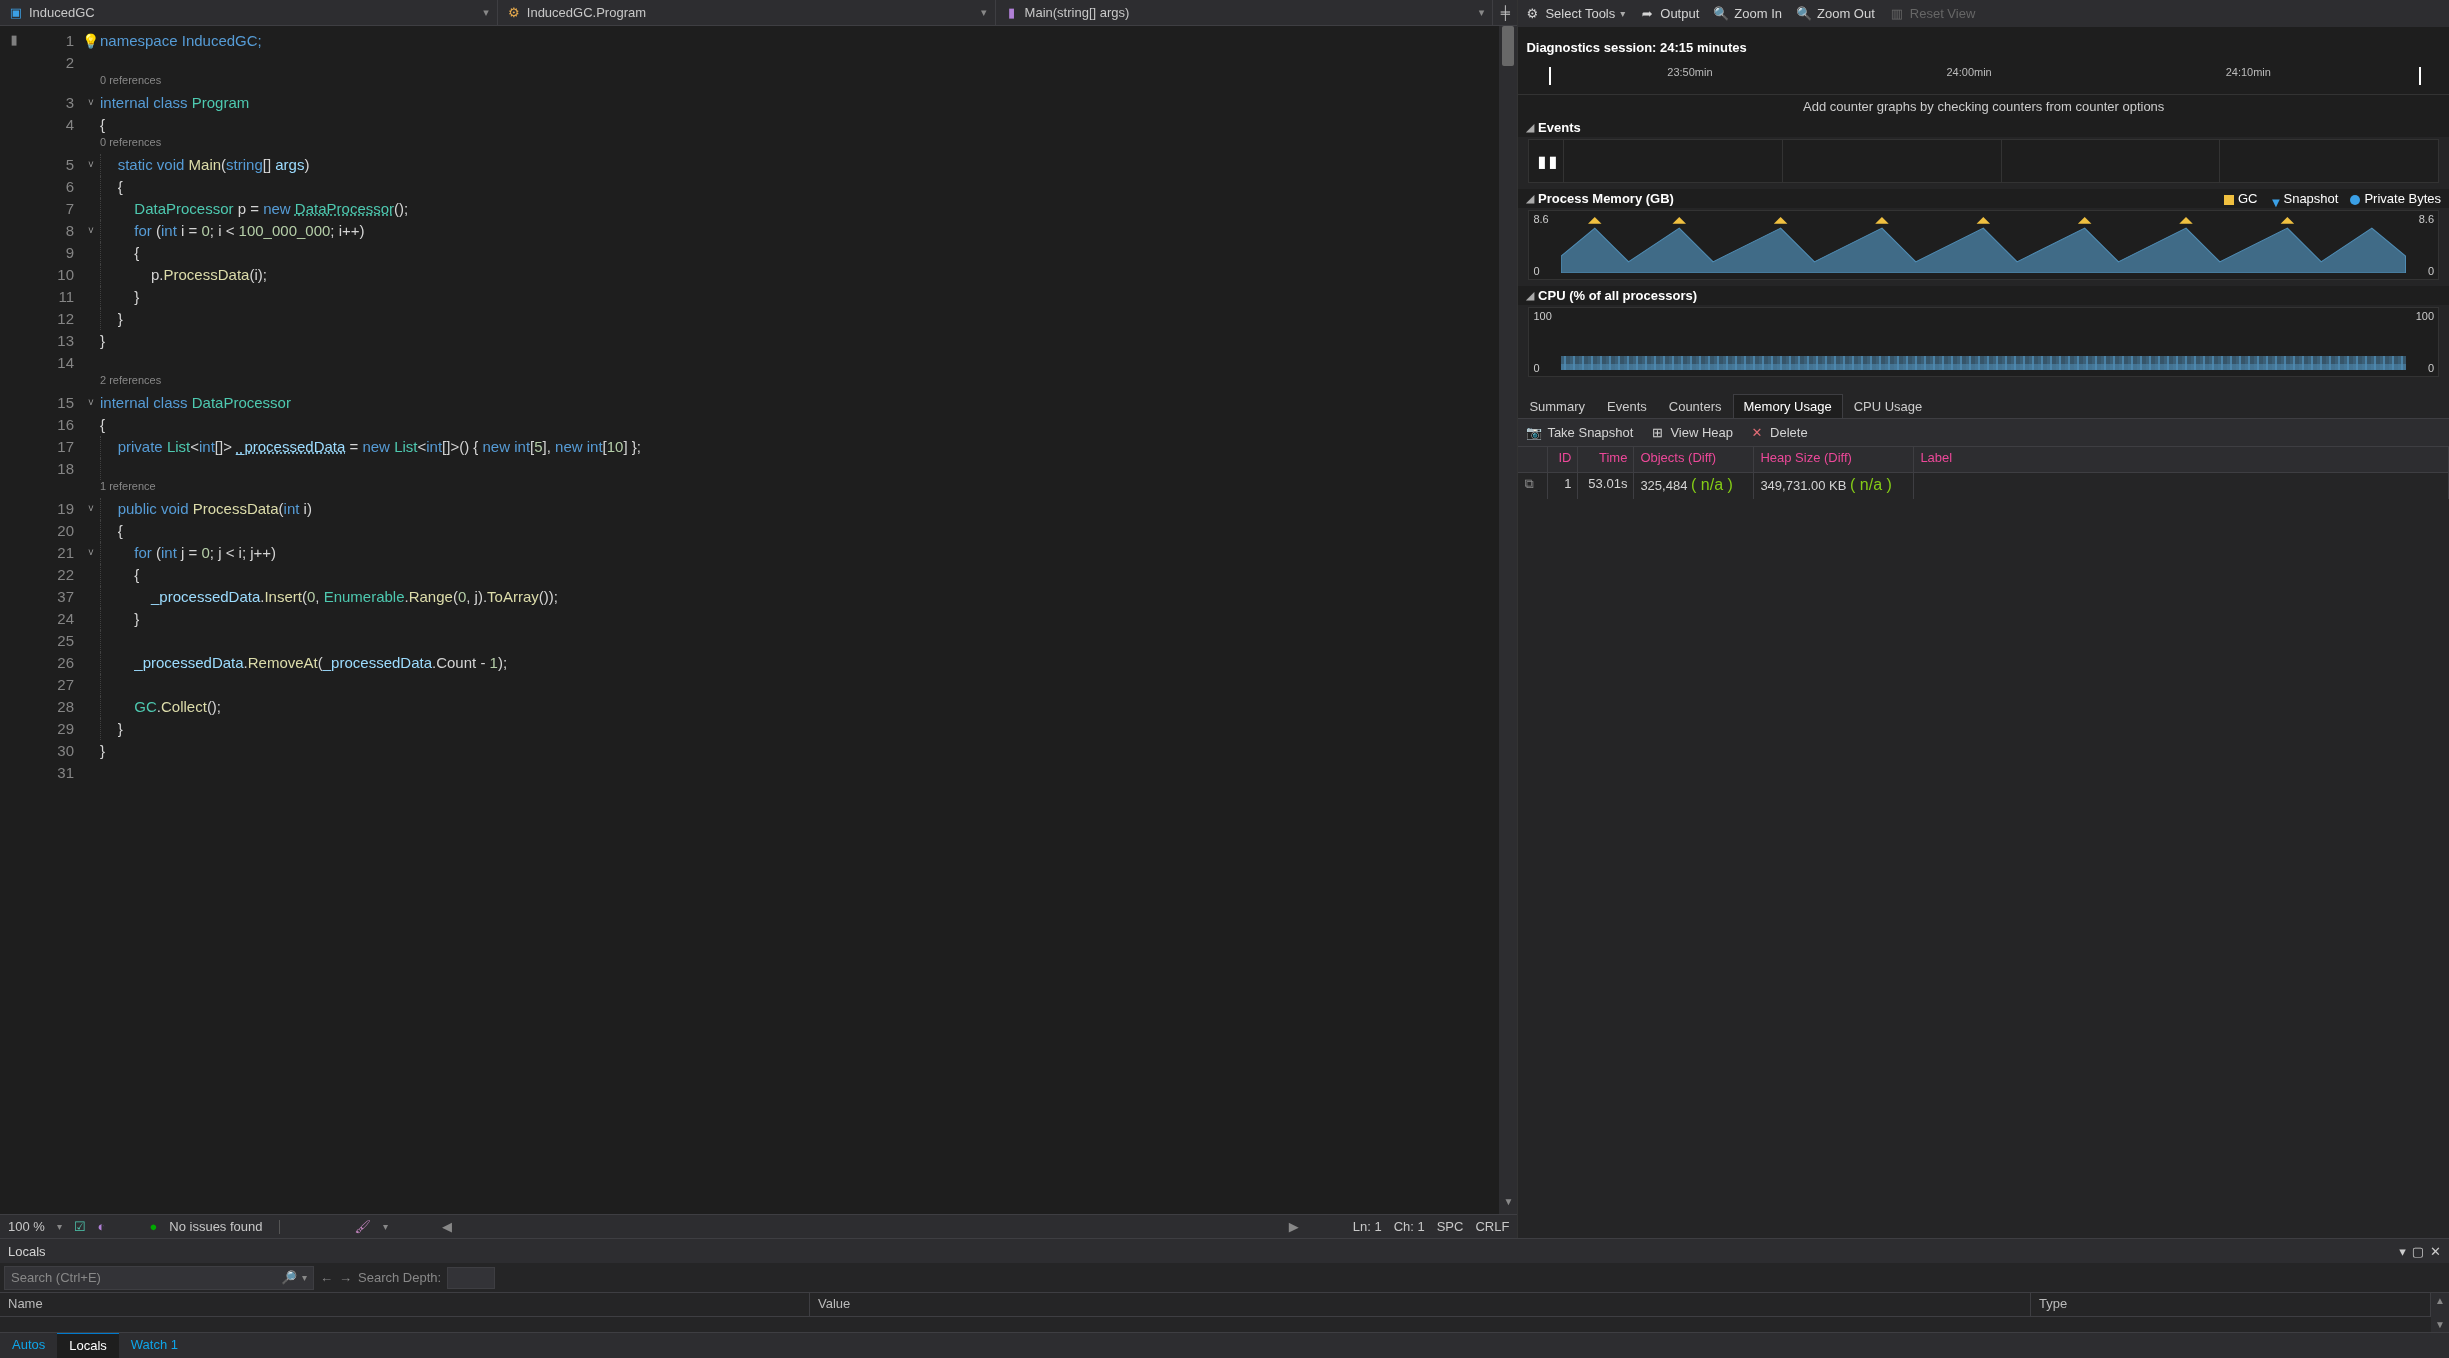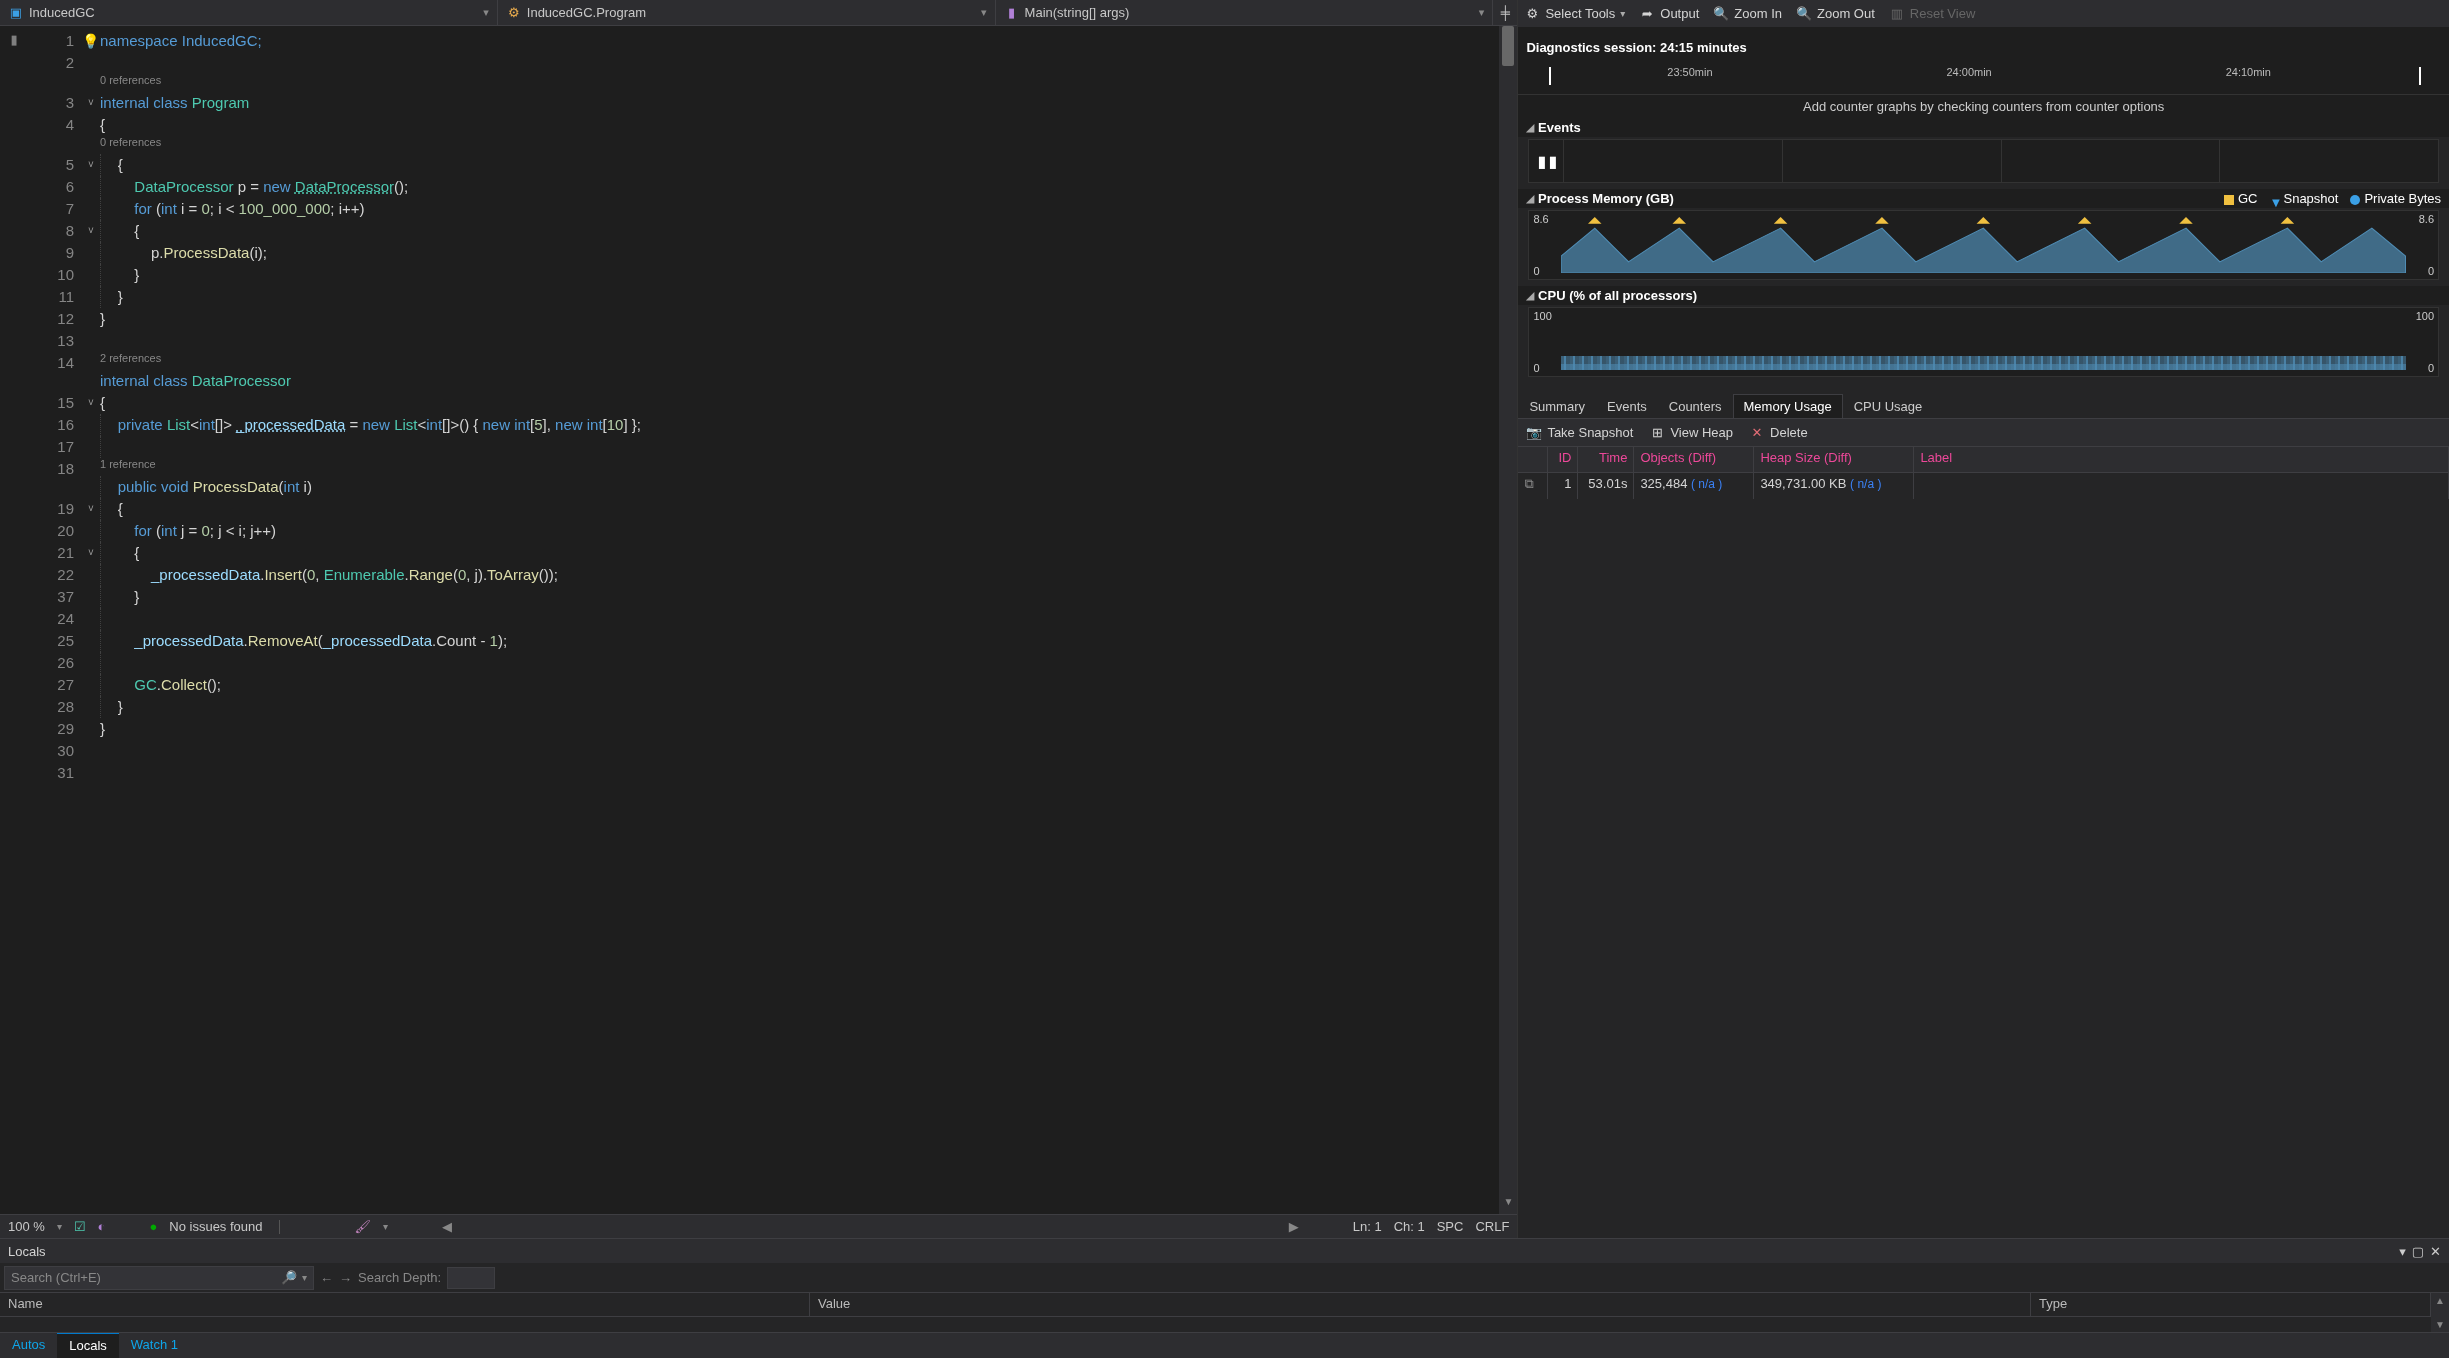--- a/index.html
+++ b/index.html
@@ -67,21 +67,21 @@
 .tabs { display:flex; align-items:flex-end; height:28px; background:#252526; border-bottom:1px solid #3e3e42; margin-top:8px; }
 .tab { padding:4px 10px; font-size:13px; color:#ccc; border:1px solid transparent; border-bottom:none; }
 .tab.active { background:#1e1e1e; border-color:#3e3e42; color:#fff; }
 .snap-bar { display:flex; align-items:center; gap:16px; height:28px; padding:0 8px; font-size:13px; color:#d4d4d4; background:#2d2d30; border-bottom:1px solid #3e3e42; }
 .snap-bar .del { color:#e06c75; }
 .grid-hdr { display:flex; height:26px; font-size:13px; background:#2d2d30; border-bottom:1px solid #3e3e42; color:#ec4899; }
 .grid-hdr div, .grid-row div { padding:3px 6px; border-right:1px solid #3e3e42; }
 .c-ico{width:30px;} .c-id{width:30px;text-align:right;} .c-time{width:56px;text-align:right;} .c-obj{width:120px;} .c-heap{width:160px;} .c-lbl{flex:1;}
 .grid-row { display:flex; font-size:13px; height:26px; color:#d4d4d4; }
 .grid-row .c-ico { color:#888; }
-.unit { color:#3b82f6; font-size:12px;text-align:right; }
+.unit { color:#84cc16; font-size:16px;text-align:right; }
 
 .bottom { height:120px; display:flex; flex-direction:column; background:#252526; border-top:1px solid #3e3e42; }
 .panel-title { display:flex; align-items:center; height:24px; padding:0 8px; font-size:13px; color:#d4d4d4; background:#2d2d30; }
 .panel-title .right { margin-left:auto; display:flex; gap:6px; color:#ccc; font-size:13px; }
 .search-row { display:flex; align-items:center; height:30px; background:#252526; padding:2px 4px; gap:6px; font-size:13px; color:#888; border-bottom:1px solid #3e3e42; }
 .search-box { flex:0 0 310px; height:24px; background:#333337; border:1px solid #3e3e42; display:flex; align-items:center; padding:0 6px; color:#888; }
 .search-box .mag { margin-left:auto; color:#d4d4d4; }
 .arrow-g { color:#888; }
 .depth-combo { width:48px; height:22px; background:#333337; border:1px solid #3e3e42; }
 .cols-row { display:flex; height:24px; font-size:13px; color:#bbb; border-bottom:1px solid #3e3e42; }
@@ -195,20 +195,21 @@
             <div></div>
             <div></div>
     </div>
     <div class="code">
       <div class="ln noguide"><span class="kw">namespace InducedGC;</span></div>
       <div class="ln noguide"> </div>
       <div class="ref-ln noguide">    <span>0 references</span></div>
       <div class="ln noguide"><span class="kw">internal class </span><span class="cls">Program</span></div>
       <div class="ln noguide">{</div>
       <div class="ref-ln">        <span>0 references</span></div>
+      <div class="ln">    <span class="kw">static void </span><span class="mth">Main</span><span>(</span><span class="kw">string</span><span>[] </span><span class="fld">args</span><span>)</span></div>
       <div class="ln">    {</div>
       <div class="ln">        <span class="cls">DataProcessor</span><span> p = </span><span class="kw">new </span><span class="cls" style="text-decoration:underline dotted">DataProcessor</span><span>();</span></div>
       <div class="ln">        <span class="kw">for </span><span>(</span><span class="kw">int</span><span> i = </span><span class="num">0</span><span>; i &lt; </span><span class="num">100_000_000</span><span>; i++)</span></div>
       <div class="ln">        {</div>
       <div class="ln">            <span>p.</span><span class="mth">ProcessData</span><span>(i);</span></div>
       <div class="ln">        }</div>
       <div class="ln">    }</div>
       <div class="ln noguide">}</div>
       <div class="ln noguide"> </div>
       <div class="ref-ln noguide">    <span>2 references</span></div>

